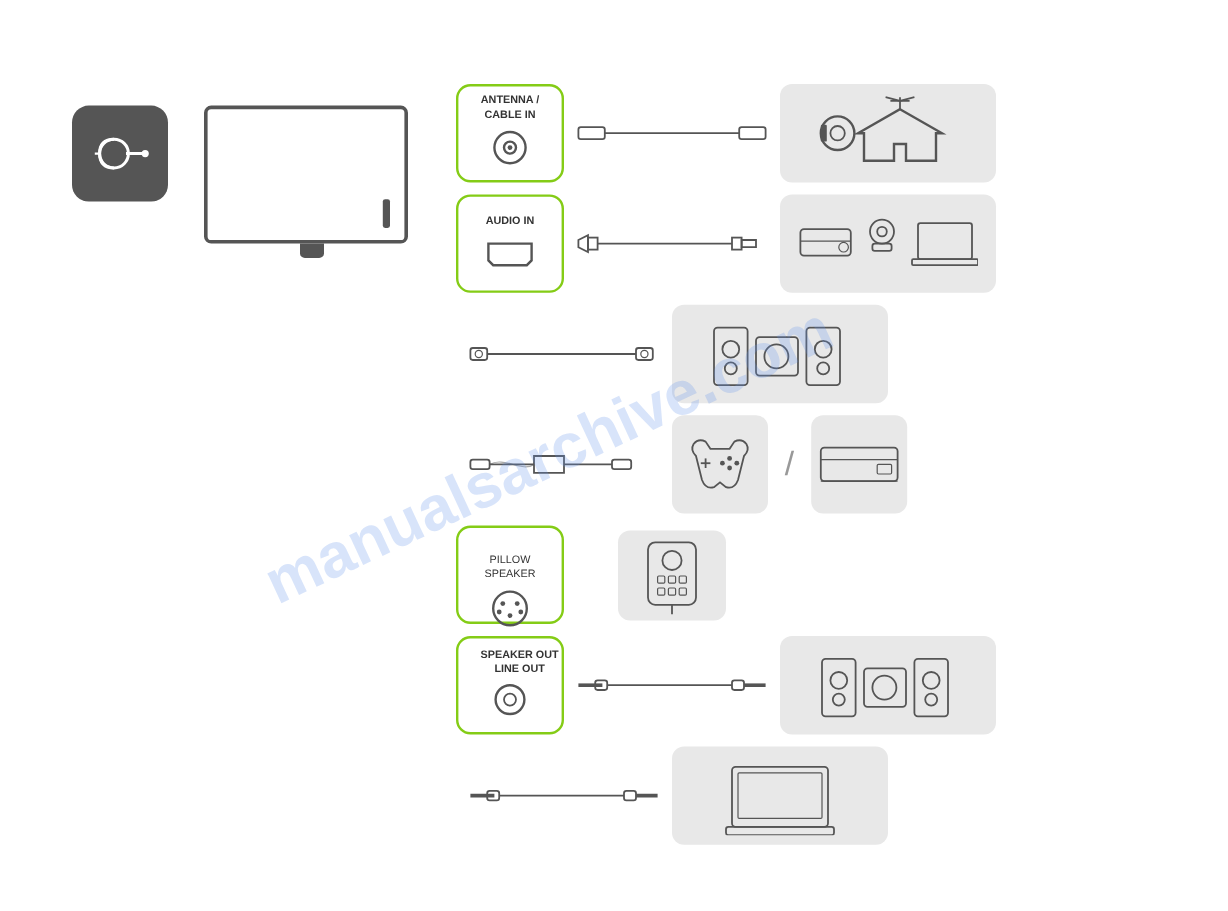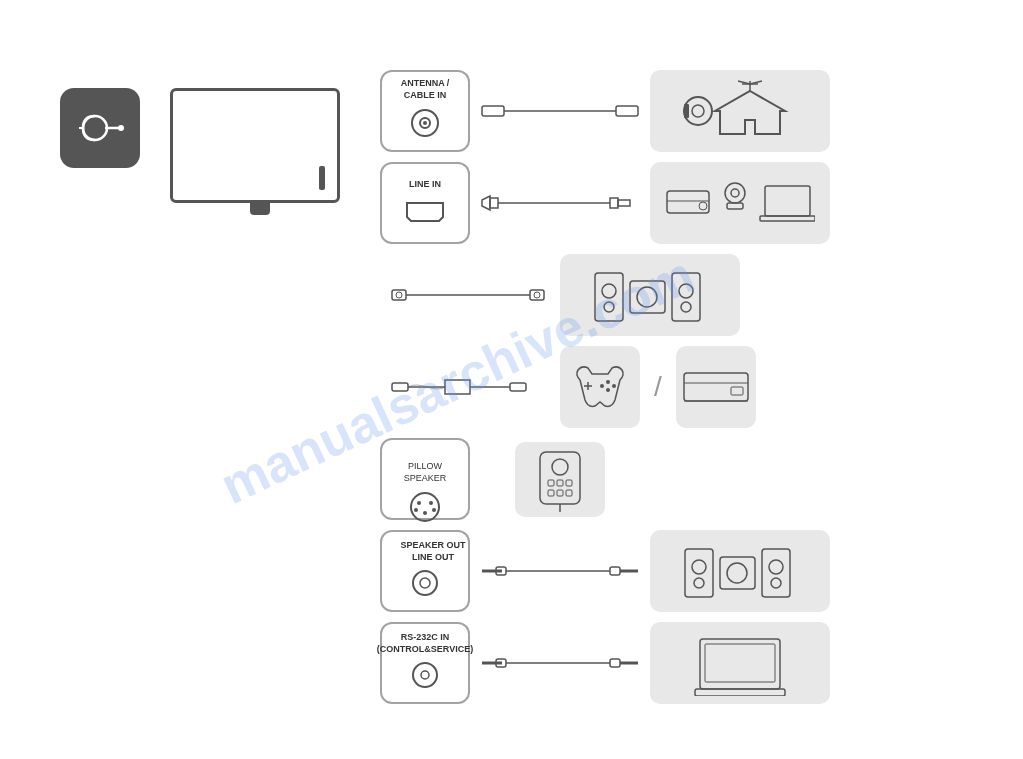--- a/index.html
+++ b/index.html
@@ -94,21 +94,21 @@
     .port-row {
       display: flex;
       align-items: center;
       margin-bottom: 10px;
     }
 
     
     .port-label-box {
       width: 90px;
       height: 82px;
-      border: 2px solid #a3a3a3;
+      border: 2px solid #84cc16;
       border-radius: 12px;
       display: flex;
       flex-direction: column;
       align-items: center;
       justify-content: center;
       font-size: 9px;
       color: #333;
       text-align: center;
       line-height: 1.3;
       flex-shrink: 0;
@@ -229,21 +229,21 @@
           <line x1="80" y1="15" x2="80" y2="5" stroke="#555" stroke-width="1.5"></line>
           <line x1="72" y1="8" x2="88" y2="8" stroke="#555" stroke-width="1.5"></line>
           <line x1="68" y1="5" x2="80" y2="8" stroke="#555" stroke-width="1.5"></line>
           <line x1="92" y1="5" x2="80" y2="8" stroke="#555" stroke-width="1.5"></line>
         </svg>
       </div>
     </div>
 
     <div class="port-row">
       <div class="port-label-box">
-        <span style="font-size:9px; font-weight:bold;">LINE IN</span>
+        <span style="font-size:9px; font-weight:bold;">AUDIO IN</span>
         <div class="port-icon">
           
           <svg width="44" height="28" viewBox="0 0 44 28">
             <path d="M4 8 L40 8 L40 22 L36 26 L8 26 L4 22 Z" fill="none" stroke="#555" stroke-width="2"></path>
           </svg>
         </div>
       </div>
       <div class="cable-area">
 
         <svg width="160" height="30" viewBox="0 0 160 30" class="cable">
@@ -408,29 +408,20 @@
           <rect x="40" y="18" width="35" height="32" rx="3" fill="none" stroke="#555" stroke-width="1.5"></rect>
           <circle cx="57" cy="34" r="10" fill="none" stroke="#555" stroke-width="1.5"></circle>
           <rect x="82" y="10" width="28" height="48" rx="3" fill="none" stroke="#555" stroke-width="1.5"></rect>
           <circle cx="96" cy="28" r="7" fill="none" stroke="#555" stroke-width="1.5"></circle>
           <circle cx="96" cy="44" r="5" fill="none" stroke="#555" stroke-width="1.5"></circle>
         </svg>
       </div>
     </div>
 
     <div class="port-row">
-      <div class="port-label-box">
-        <span style="font-size:9px; font-weight:bold; text-align:center;">RS-232C IN<br>(CONTROL&amp;SERVICE)</span>
-        <div class="port-icon">
-          <svg width="30" height="30" viewBox="0 0 30 30">
-            <circle cx="15" cy="15" r="12" fill="none" stroke="#555" stroke-width="2"></circle>
-            <circle cx="15" cy="15" r="4" fill="none" stroke="#555" stroke-width="1.5"></circle>
-          </svg>
-        </div>
-      </div>
       <div class="cable-area">
 
         <svg width="160" height="30" viewBox="0 0 160 30" class="cable">
           <line x1="2" y1="15" x2="22" y2="15" stroke="#555" stroke-width="3"></line>
           <rect x="16" y="11" width="10" height="8" rx="2" fill="none" stroke="#555" stroke-width="1.5"></rect>
           <line x1="26" y1="15" x2="130" y2="15" stroke="#555" stroke-width="1.5"></line>
           <rect x="130" y="11" width="10" height="8" rx="2" fill="none" stroke="#555" stroke-width="1.5"></rect>
           <line x1="140" y1="15" x2="158" y2="15" stroke="#555" stroke-width="3"></line>
         </svg>
       </div>

